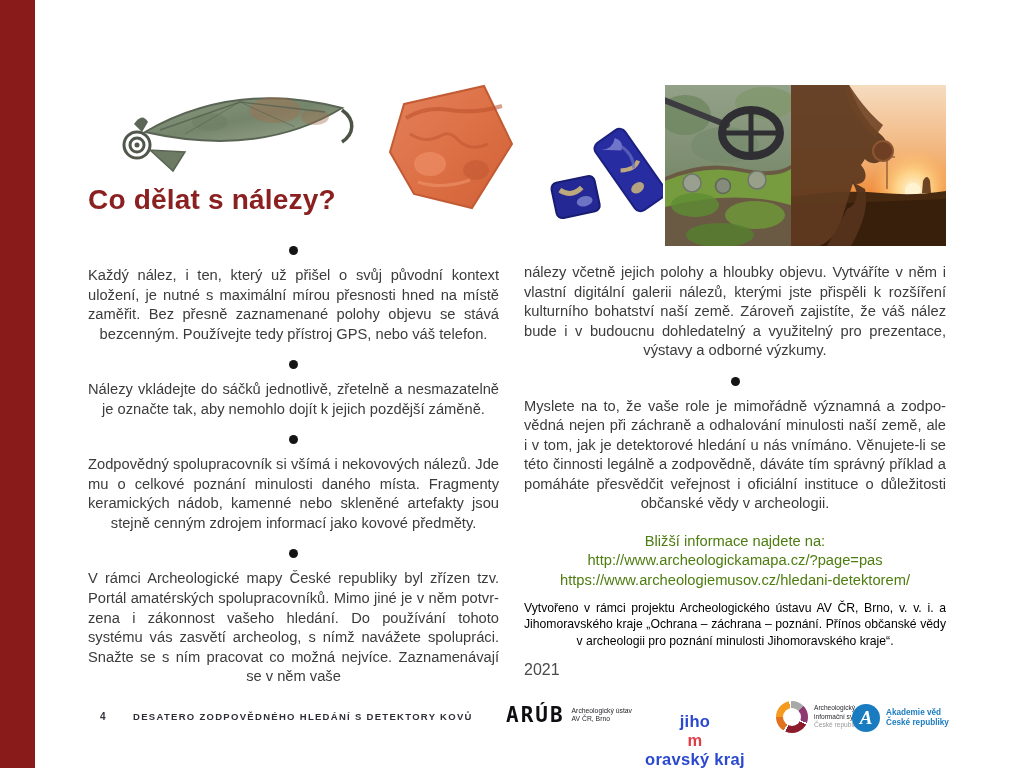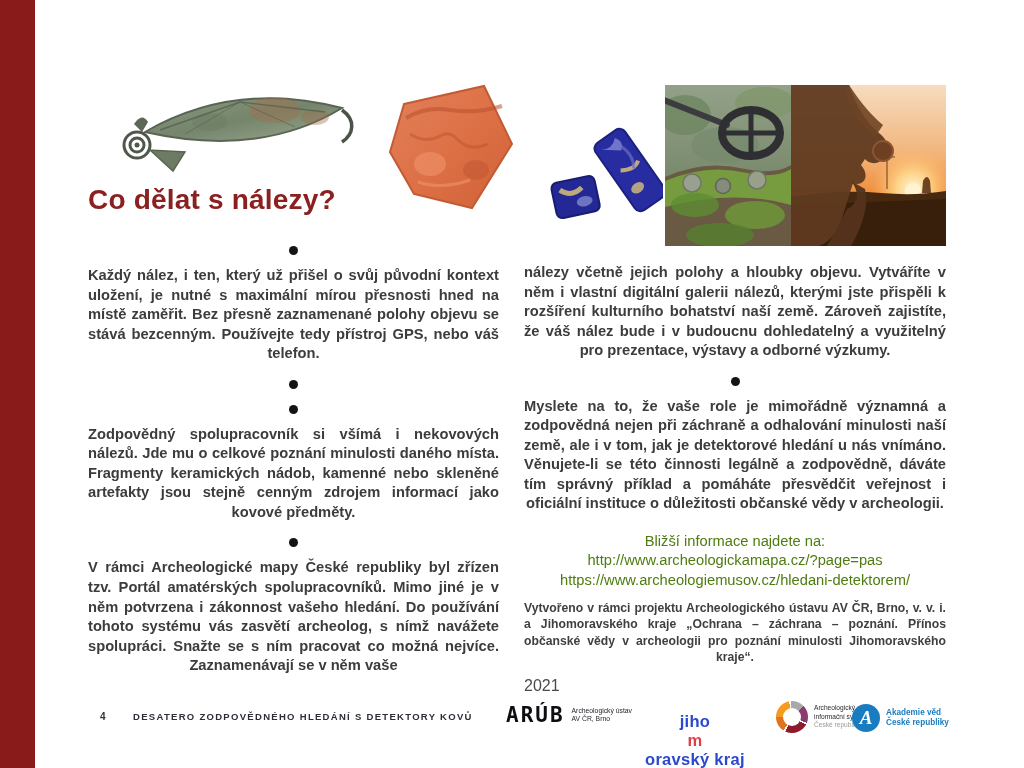--- a/index.html
+++ b/index.html
@@ -12,26 +12,26 @@
   
   .photo { position:absolute; overflow:hidden; }
   .photo svg { display:block; }
 
   .page-title { position:absolute; left:88px; top:184px; font-size:28px; font-weight:bold;
                 color:#8b2020; letter-spacing:.2px; }
 
   .col { position:absolute; color:#3c3c3c; font-size:14.7px; line-height:1.33; }
   .col-left  { left:88px;  top:246px; width:411px; }
   .col-right { left:524px; top:263px; width:422px; }
-  .col p { text-align:justify; text-align-last:center;font-weight:bold; }
+  .col p { text-align:justify; text-align-last:center; }
   .bullet { width:9px; height:9px; border-radius:50%; background:#141414; margin:16px auto 11px; }
   .bullet.first { margin-top:0; }
 
   .links-block { margin-top:18px; text-align:center; color:#4d7c0f; font-size:14.7px; line-height:1.32; }
-  .credits { margin-top:10px; font-size:12.2px; line-height:1.33; color:#404040;
+  .credits { margin-top:10px; font-size:12.2px; line-height:1.33; color:#000000;
              text-align:justify; text-align-last:center; }
   .year { text-align:left; font-size:16px; color:#4a4a4a; margin-top:10px; }
 
   
   .footer-num  { position:absolute; left:100px; top:711px; font-size:10px; font-weight:bold; color:#33333b; }
   .footer-text { position:absolute; left:133px; top:711px; font-size:9.5px; font-weight:bold;
                  letter-spacing:1.3px; color:#2e2e38; }
 
   .logo { position:absolute; display:flex; align-items:center; }
   .logo-arub { left:506px; top:703px; }
@@ -177,20 +177,21 @@
       <path d="M60,96 C70,108 66,120 56,124 L48,140 L36,161 L60,161 C72,140 78,120 74,104 Z" fill="#54331b" opacity=".95"></path>
     </svg>
   </div>
 
   <h1 class="page-title">Co dělat s nálezy?</h1>
 
   <div class="col col-left">
     <div class="bullet first"></div>
     <p>Každý nález, i ten, který už přišel o svůj původní kontext uložení, je nutné s maximální mírou přesnosti hned na místě zaměřit. Bez přesně zaznamenané polohy objevu se stává bezcenným. Použí­vejte tedy přístroj GPS, nebo váš telefon.</p>
     <div class="bullet"></div>
+    <p>Nálezy vkládejte do sáčků jednotlivě, zřetelně a nesmazatelně je označte tak, aby nemohlo dojít k jejich pozdější záměně.</p>
     <div class="bullet"></div>
     <p>Zodpovědný spolupracovník si všímá i nekovových nálezů. Jde mu o celkové poznání minulosti daného místa. Fragmenty kera­mických nádob, kamenné nebo skleněné artefakty jsou stejně cenným zdrojem informací jako kovové předměty.</p>
     <div class="bullet"></div>
     <p>V rámci Archeologické mapy České republiky byl zřízen tzv. Portál amatérských spolupracovníků. Mimo jiné je v něm potvr­zena i zákonnost vašeho hledání. Do používání tohoto systému vás zasvětí archeolog, s nímž navážete spolupráci. Snažte se s ním pracovat co možná nejvíce. Zaznamenávají se v něm vaše</p>
   </div>
 
   <div class="col col-right">
     <p>nálezy včetně jejich polohy a hloubky objevu. Vytváříte v něm i vlastní digitální galerii nálezů, kterými jste přispěli k rozšíření kulturního bohatství naší země. Zároveň zajistíte, že váš nález bude i v budoucnu dohledatelný a využitelný pro prezentace, výstavy a odborné výzkumy.</p>
     <div class="bullet"></div>
     <p>Myslete na to, že vaše role je mimořádně významná a zodpo­vědná nejen při záchraně a odhalování minulosti naší země, ale i v tom, jak je detektorové hledání u nás vnímáno. Věnujete-li se této činnosti legálně a zodpovědně, dáváte tím správný příklad a pomáháte přesvědčit veřejnost i oficiální instituce o důležitosti občanské vědy v archeologii.</p>

